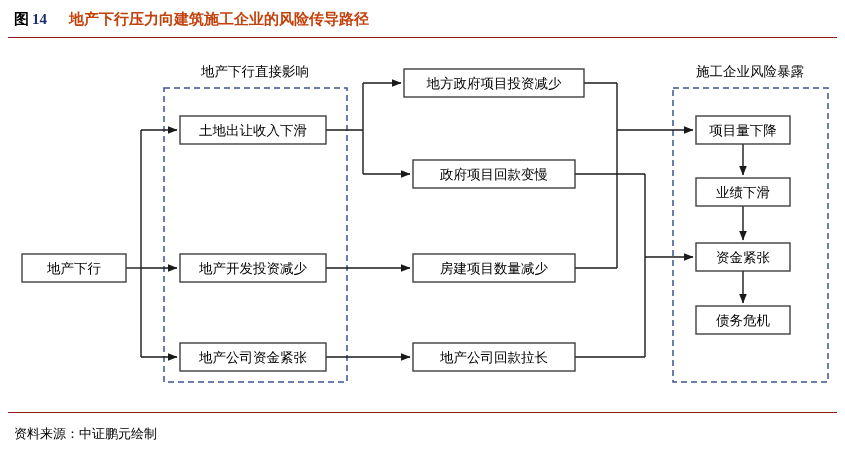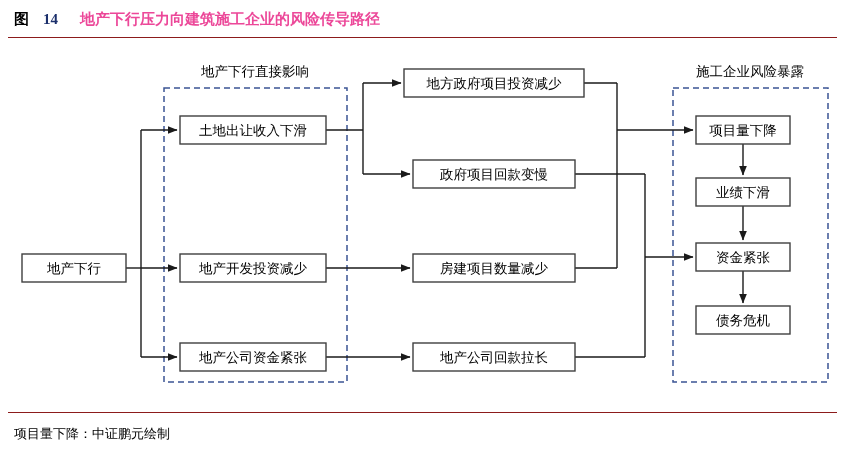--- a/index.html
+++ b/index.html
@@ -33,27 +33,27 @@
     font-size: 15px;
     font-weight: bold;
     color: #000000;
     letter-spacing: 0px;
   }
   .fig-num {
     font-family: "Liberation Serif", "DejaVu Serif", serif;
     font-size: 15px;
     font-weight: bold;
     color: #1b2f6b;
-    margin-left: 14px;
+    margin-left: 3px;
   }
   .fig-title {
     font-family: "Liberation Serif", "DejaVu Serif", serif;
     font-size: 15px;
     font-weight: bold;
-    color: #ec4899;
+    color: #c2410c;
     margin-left: 22px;
     text-align: center;
   }
   .rule-top {
     position: absolute;
     left: 8px; top: 37px;
     width: 829px;
     height: 1px;
     background: #8c1b1b;
   }
@@ -218,14 +218,14 @@
       </g>
 
       <g>
         <rect class="node-rect" x="696" y="268" width="94" height="28"></rect>
         <text class="node-text" x="743" y="287" text-anchor="middle">债务危机</text>
       </g>
     </svg>
   </div>
 
   <div class="rule-bottom"></div>
-  <div class="footer">项目量下降：中证鹏元绘制</div>
+  <div class="footer">资料来源：中证鹏元绘制</div>
 </div>
 
 </body></html>

